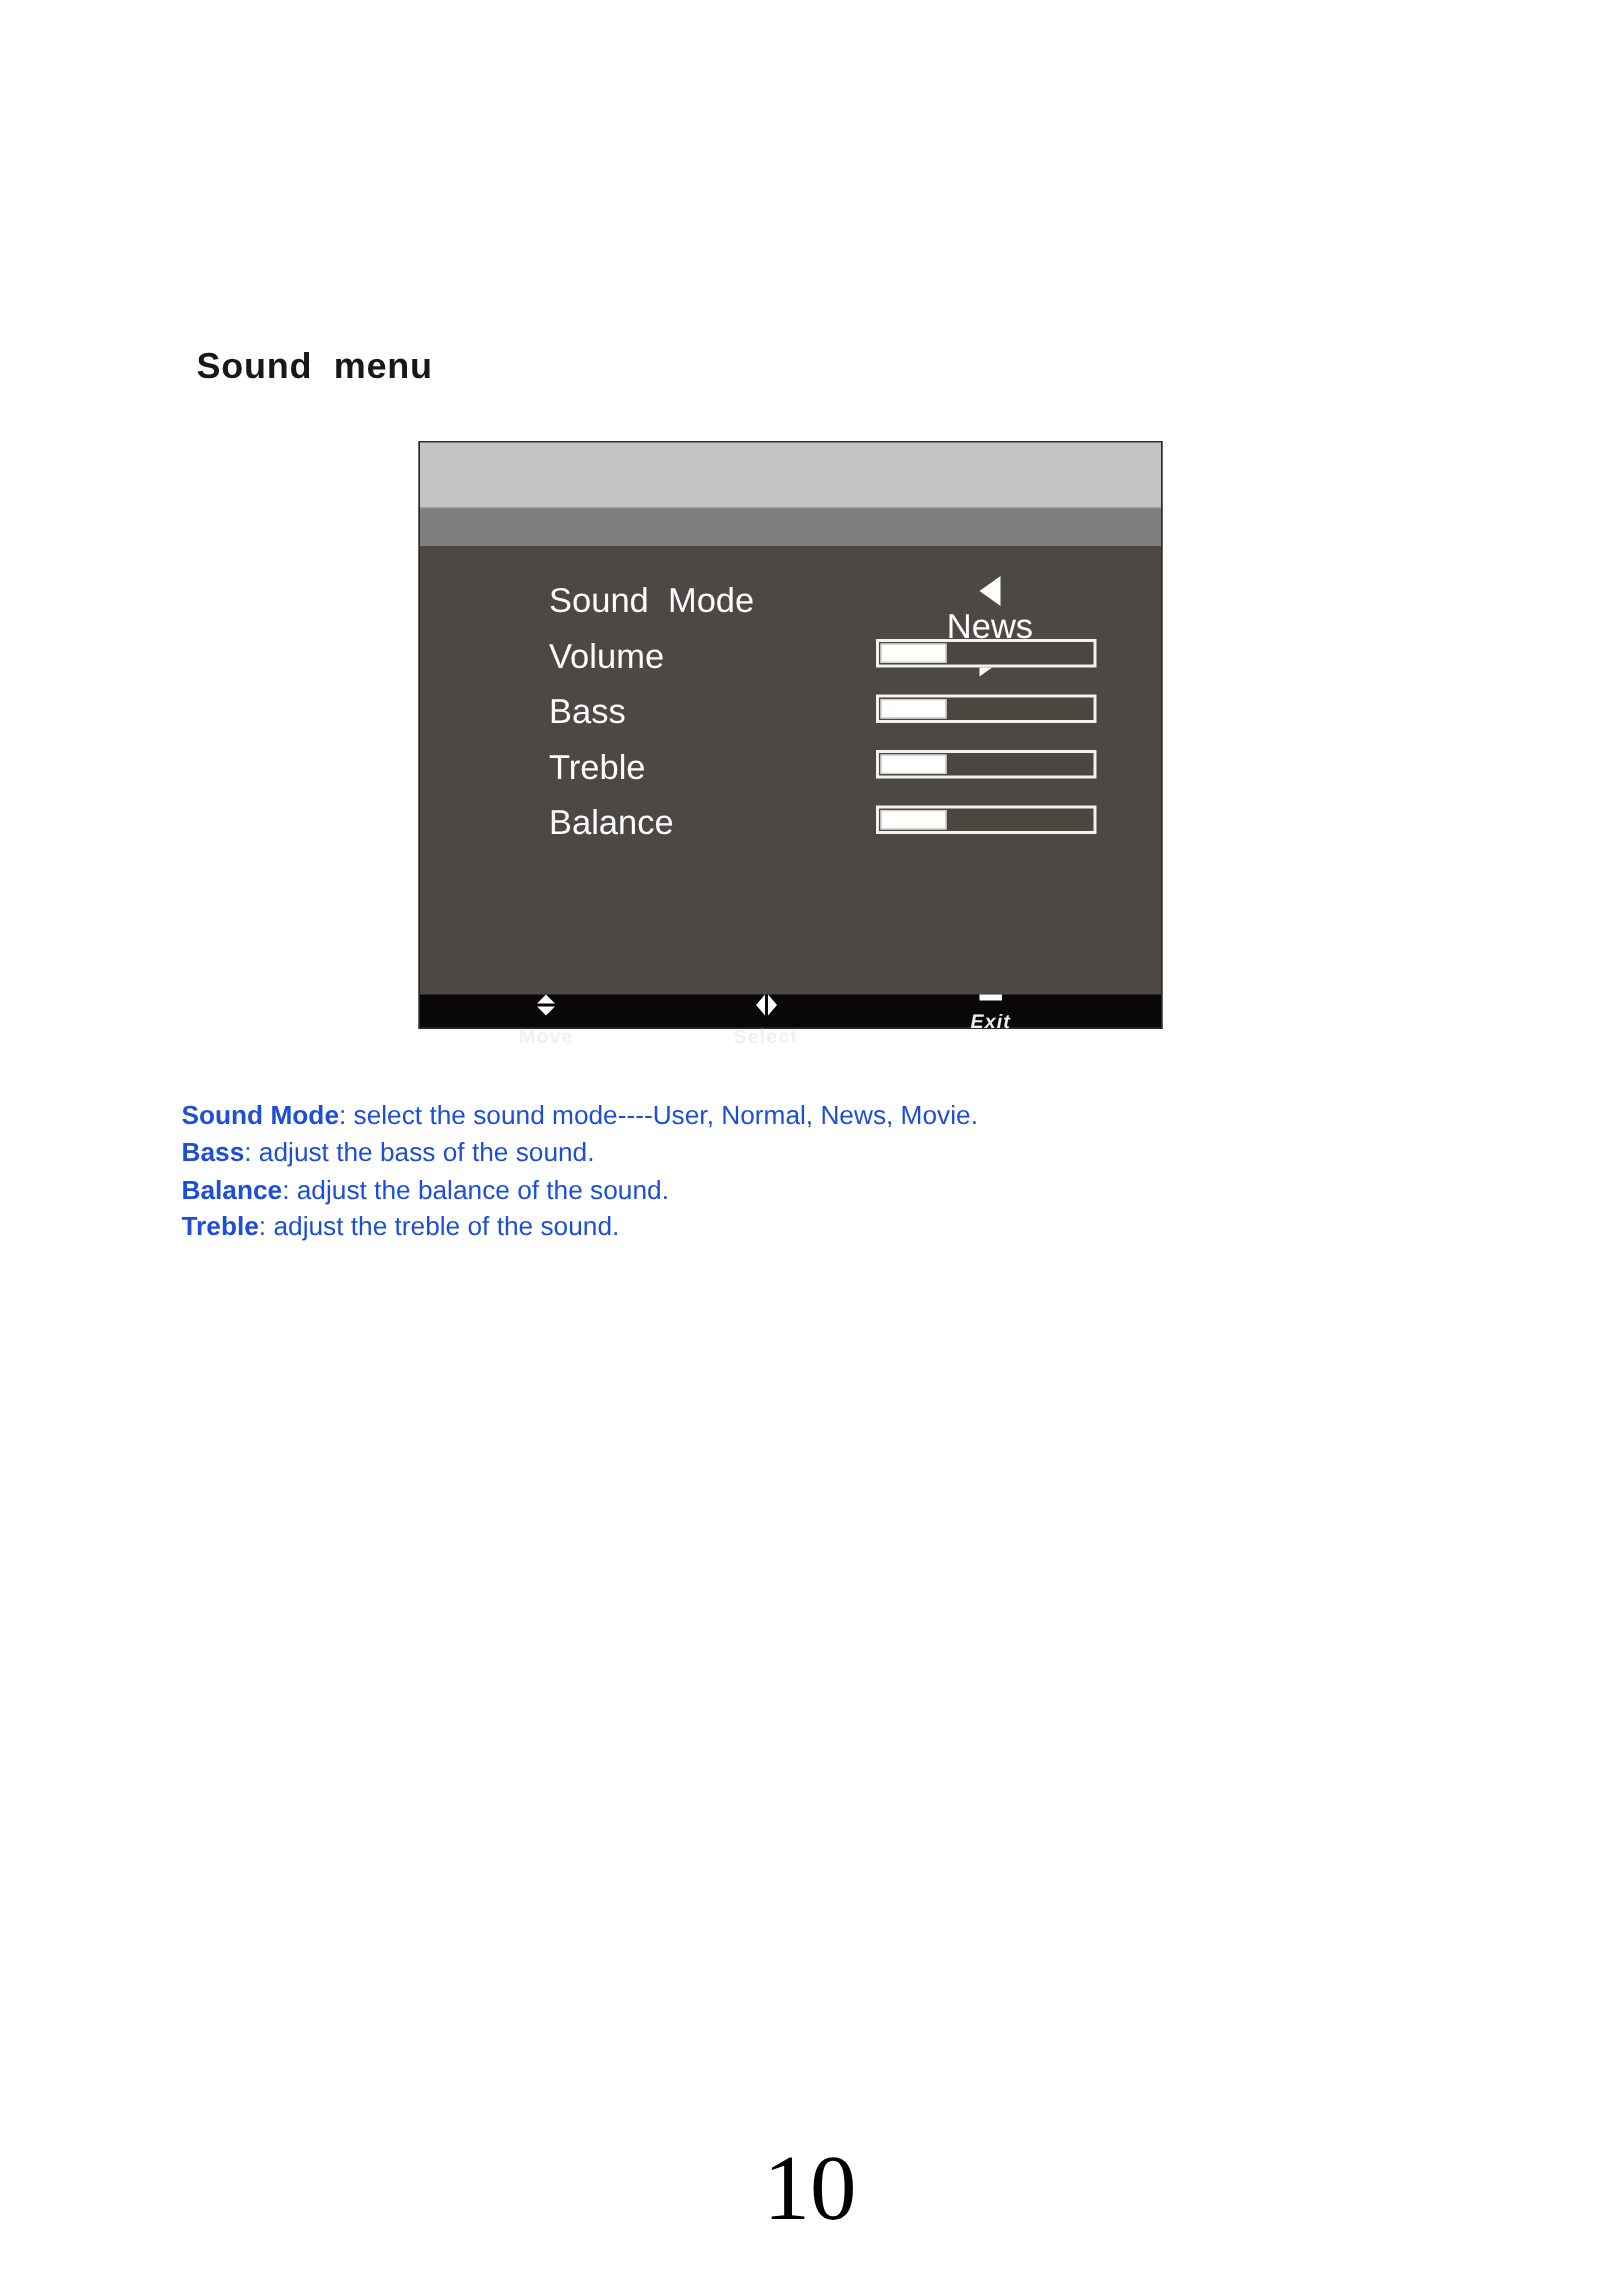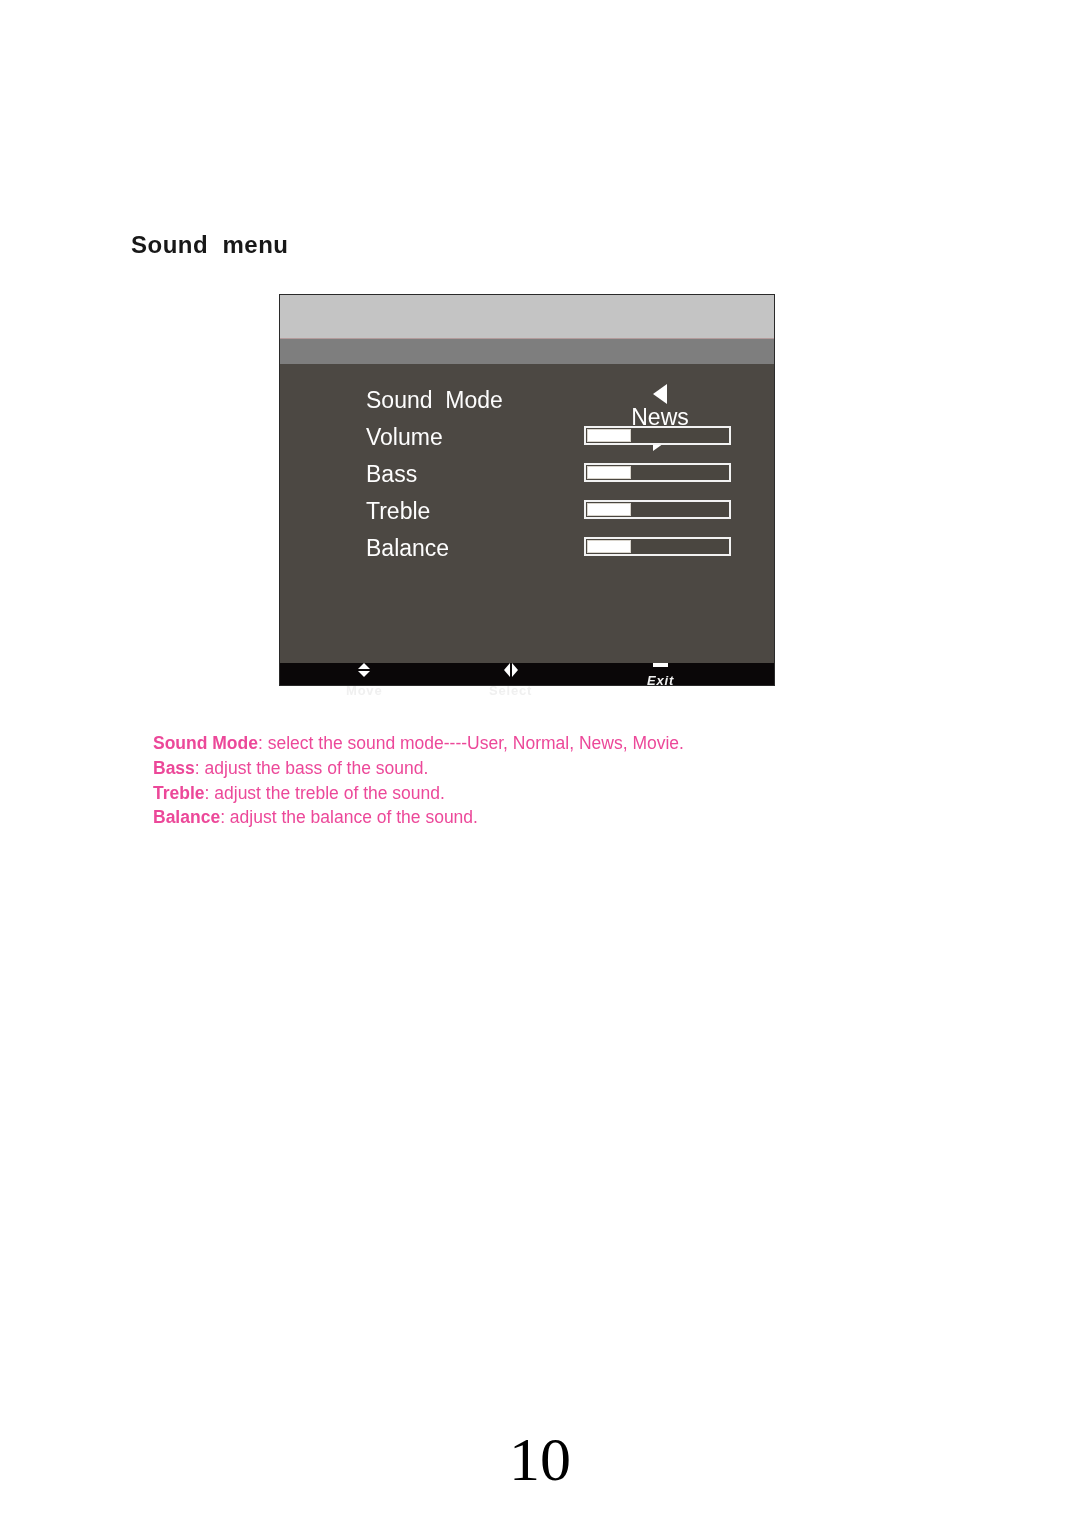--- a/index.html
+++ b/index.html
@@ -218,22 +218,21 @@
   .icon-menu::after  { right: 3px; }
 
   
   .body-copy {
     position: absolute;
     left: 121px;
     top: 731px;
     width: 860px;
     font-size: 17.5px;
     line-height: 24.8px;
-    color: #ec4899;
-    margin-left: 32px;
+    color: #1d4ed8;
   }
   .body-copy p {
     margin: 0;
     white-space: nowrap;
   }
   .body-copy .indent { padding-left: 115px; }
   .body-copy .indent2 { padding-left: 78px; }
   .body-copy b { font-weight: bold; }
 
   
@@ -336,22 +335,22 @@
   </p>
 
 
 
 
   <p>
     <b>Bass</b><span>: adjust the bass of the sound.</span>
   </p>
 
   <p>
+    <b>Balance</b><span>: adjust the balance of the sound.</span>
+  </p>
+
+  <p>
     <b>Treble</b><span>: adjust the treble of the sound.</span>
   </p>
 
-  <p>
-    <b>Balance</b><span>: adjust the balance of the sound.</span>
-  </p>
-
 </div>
 
 <div class="page-number">10</div>
 
 </body></html>

